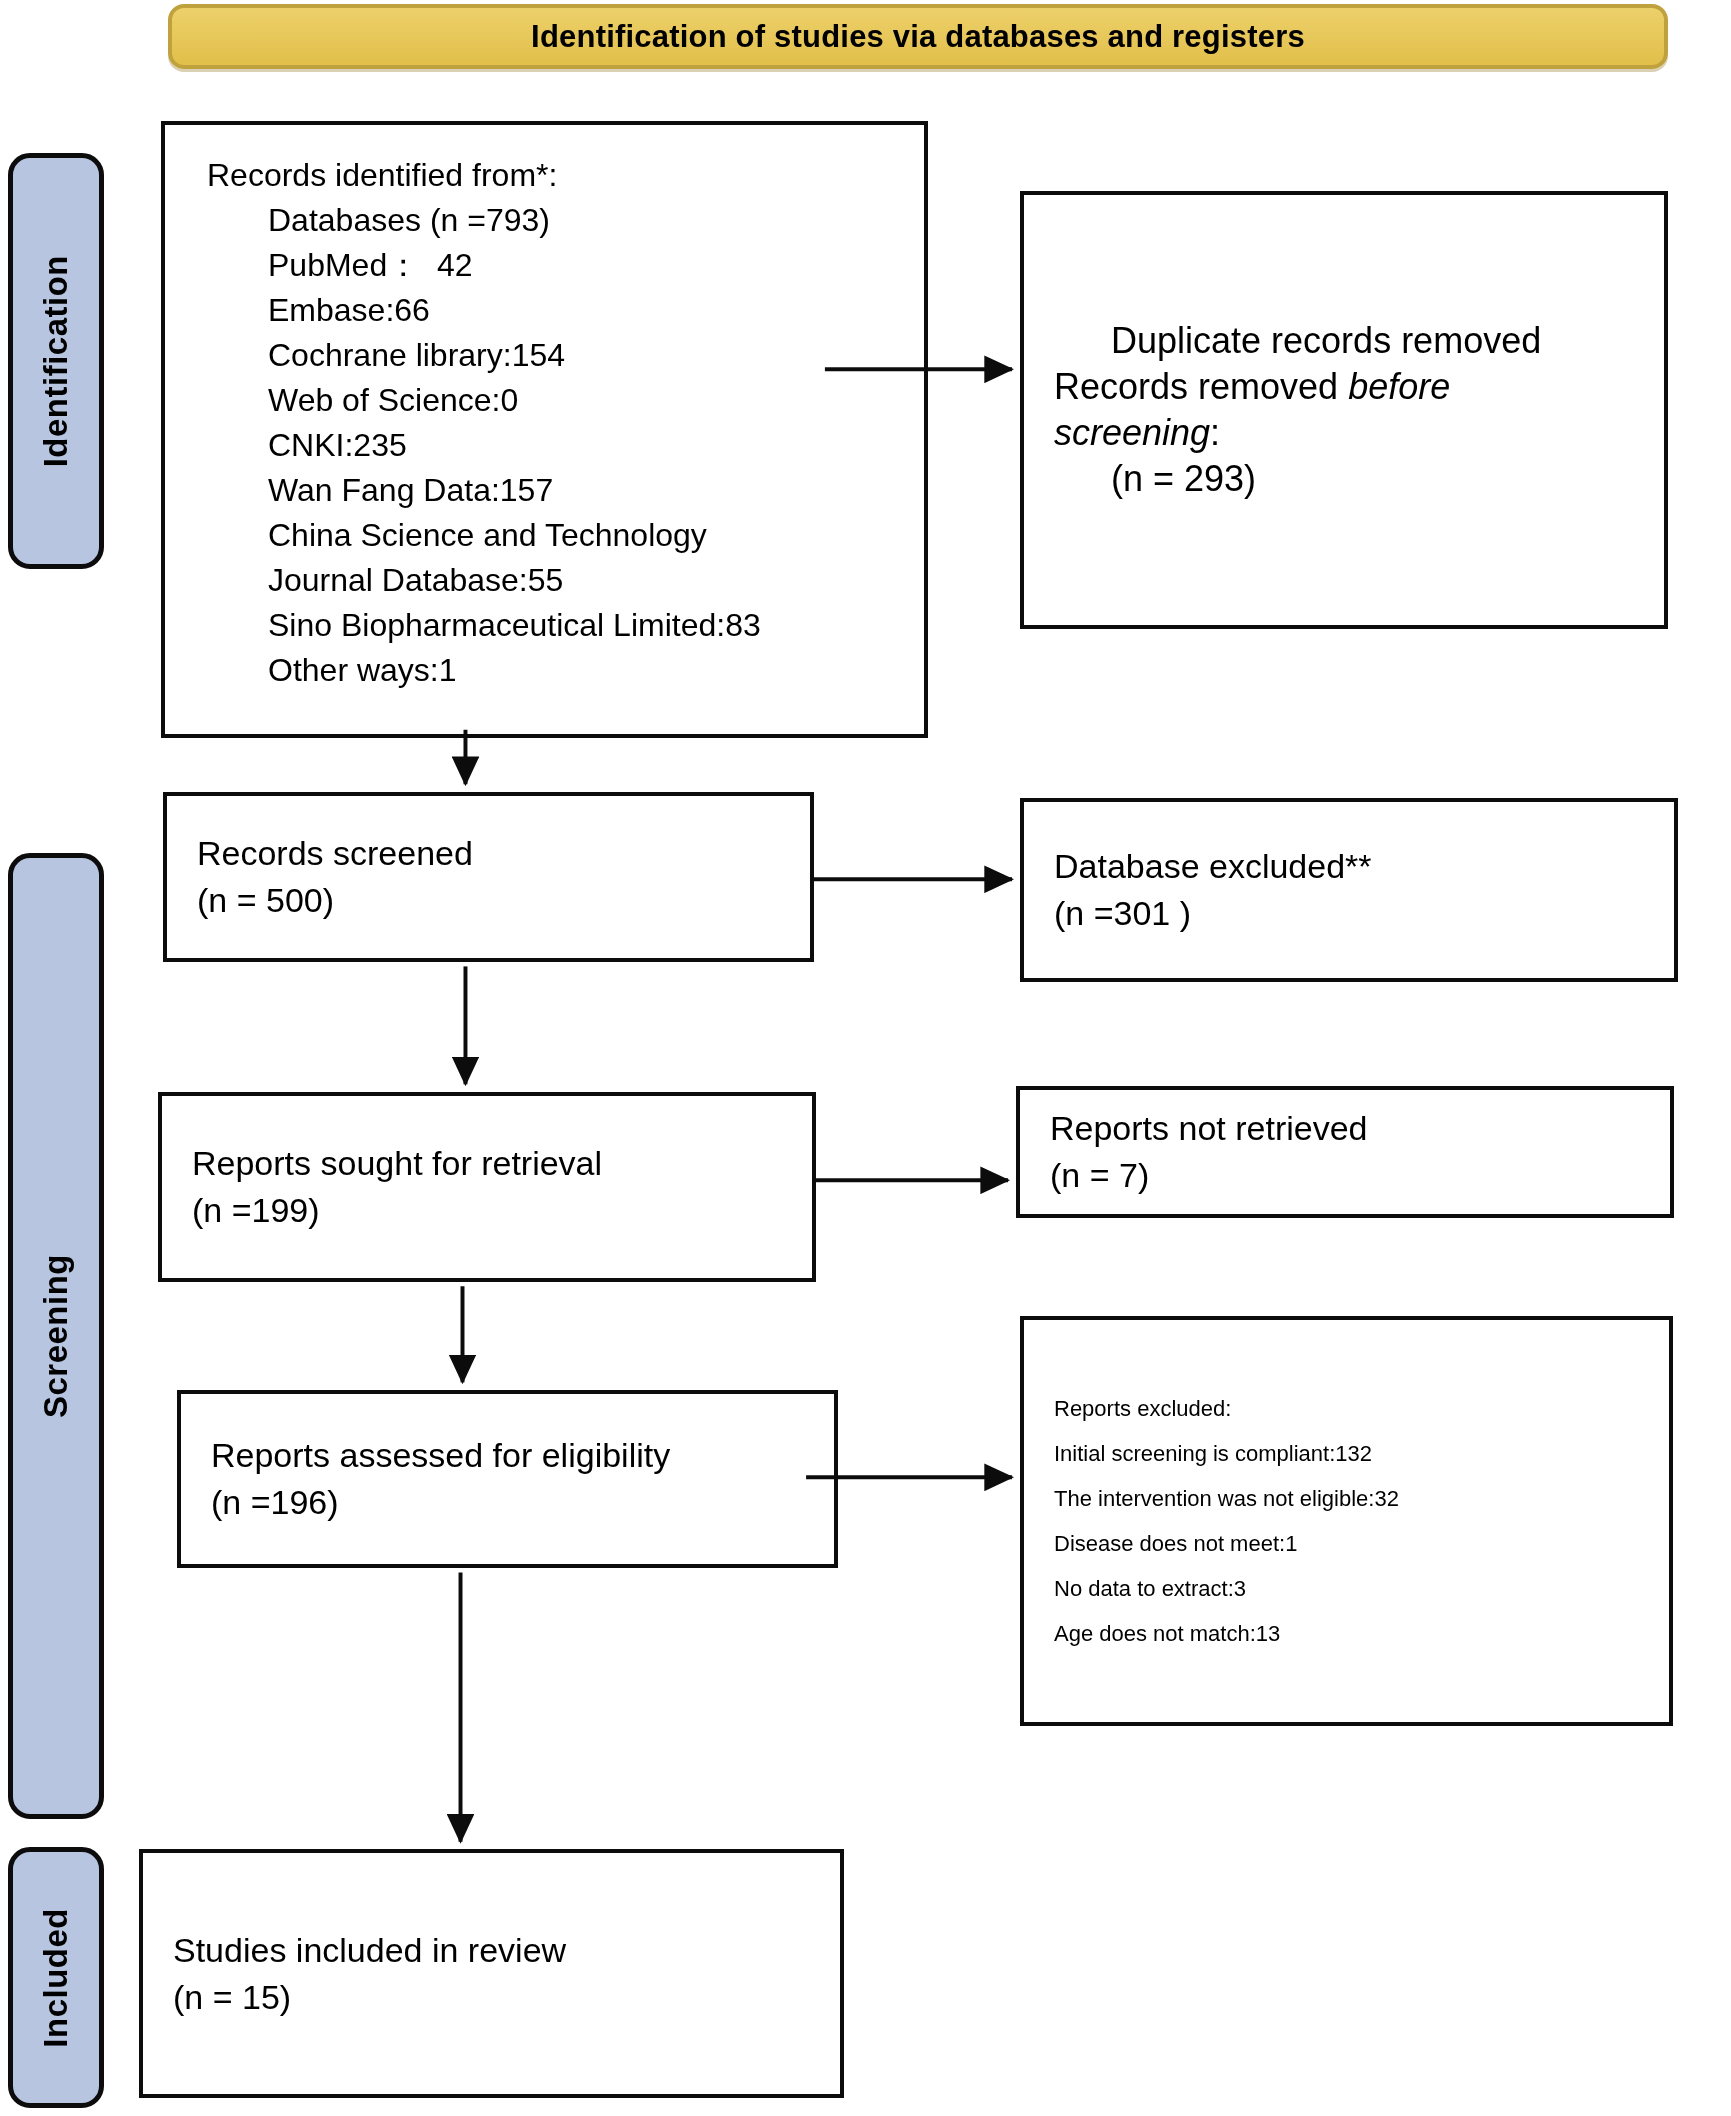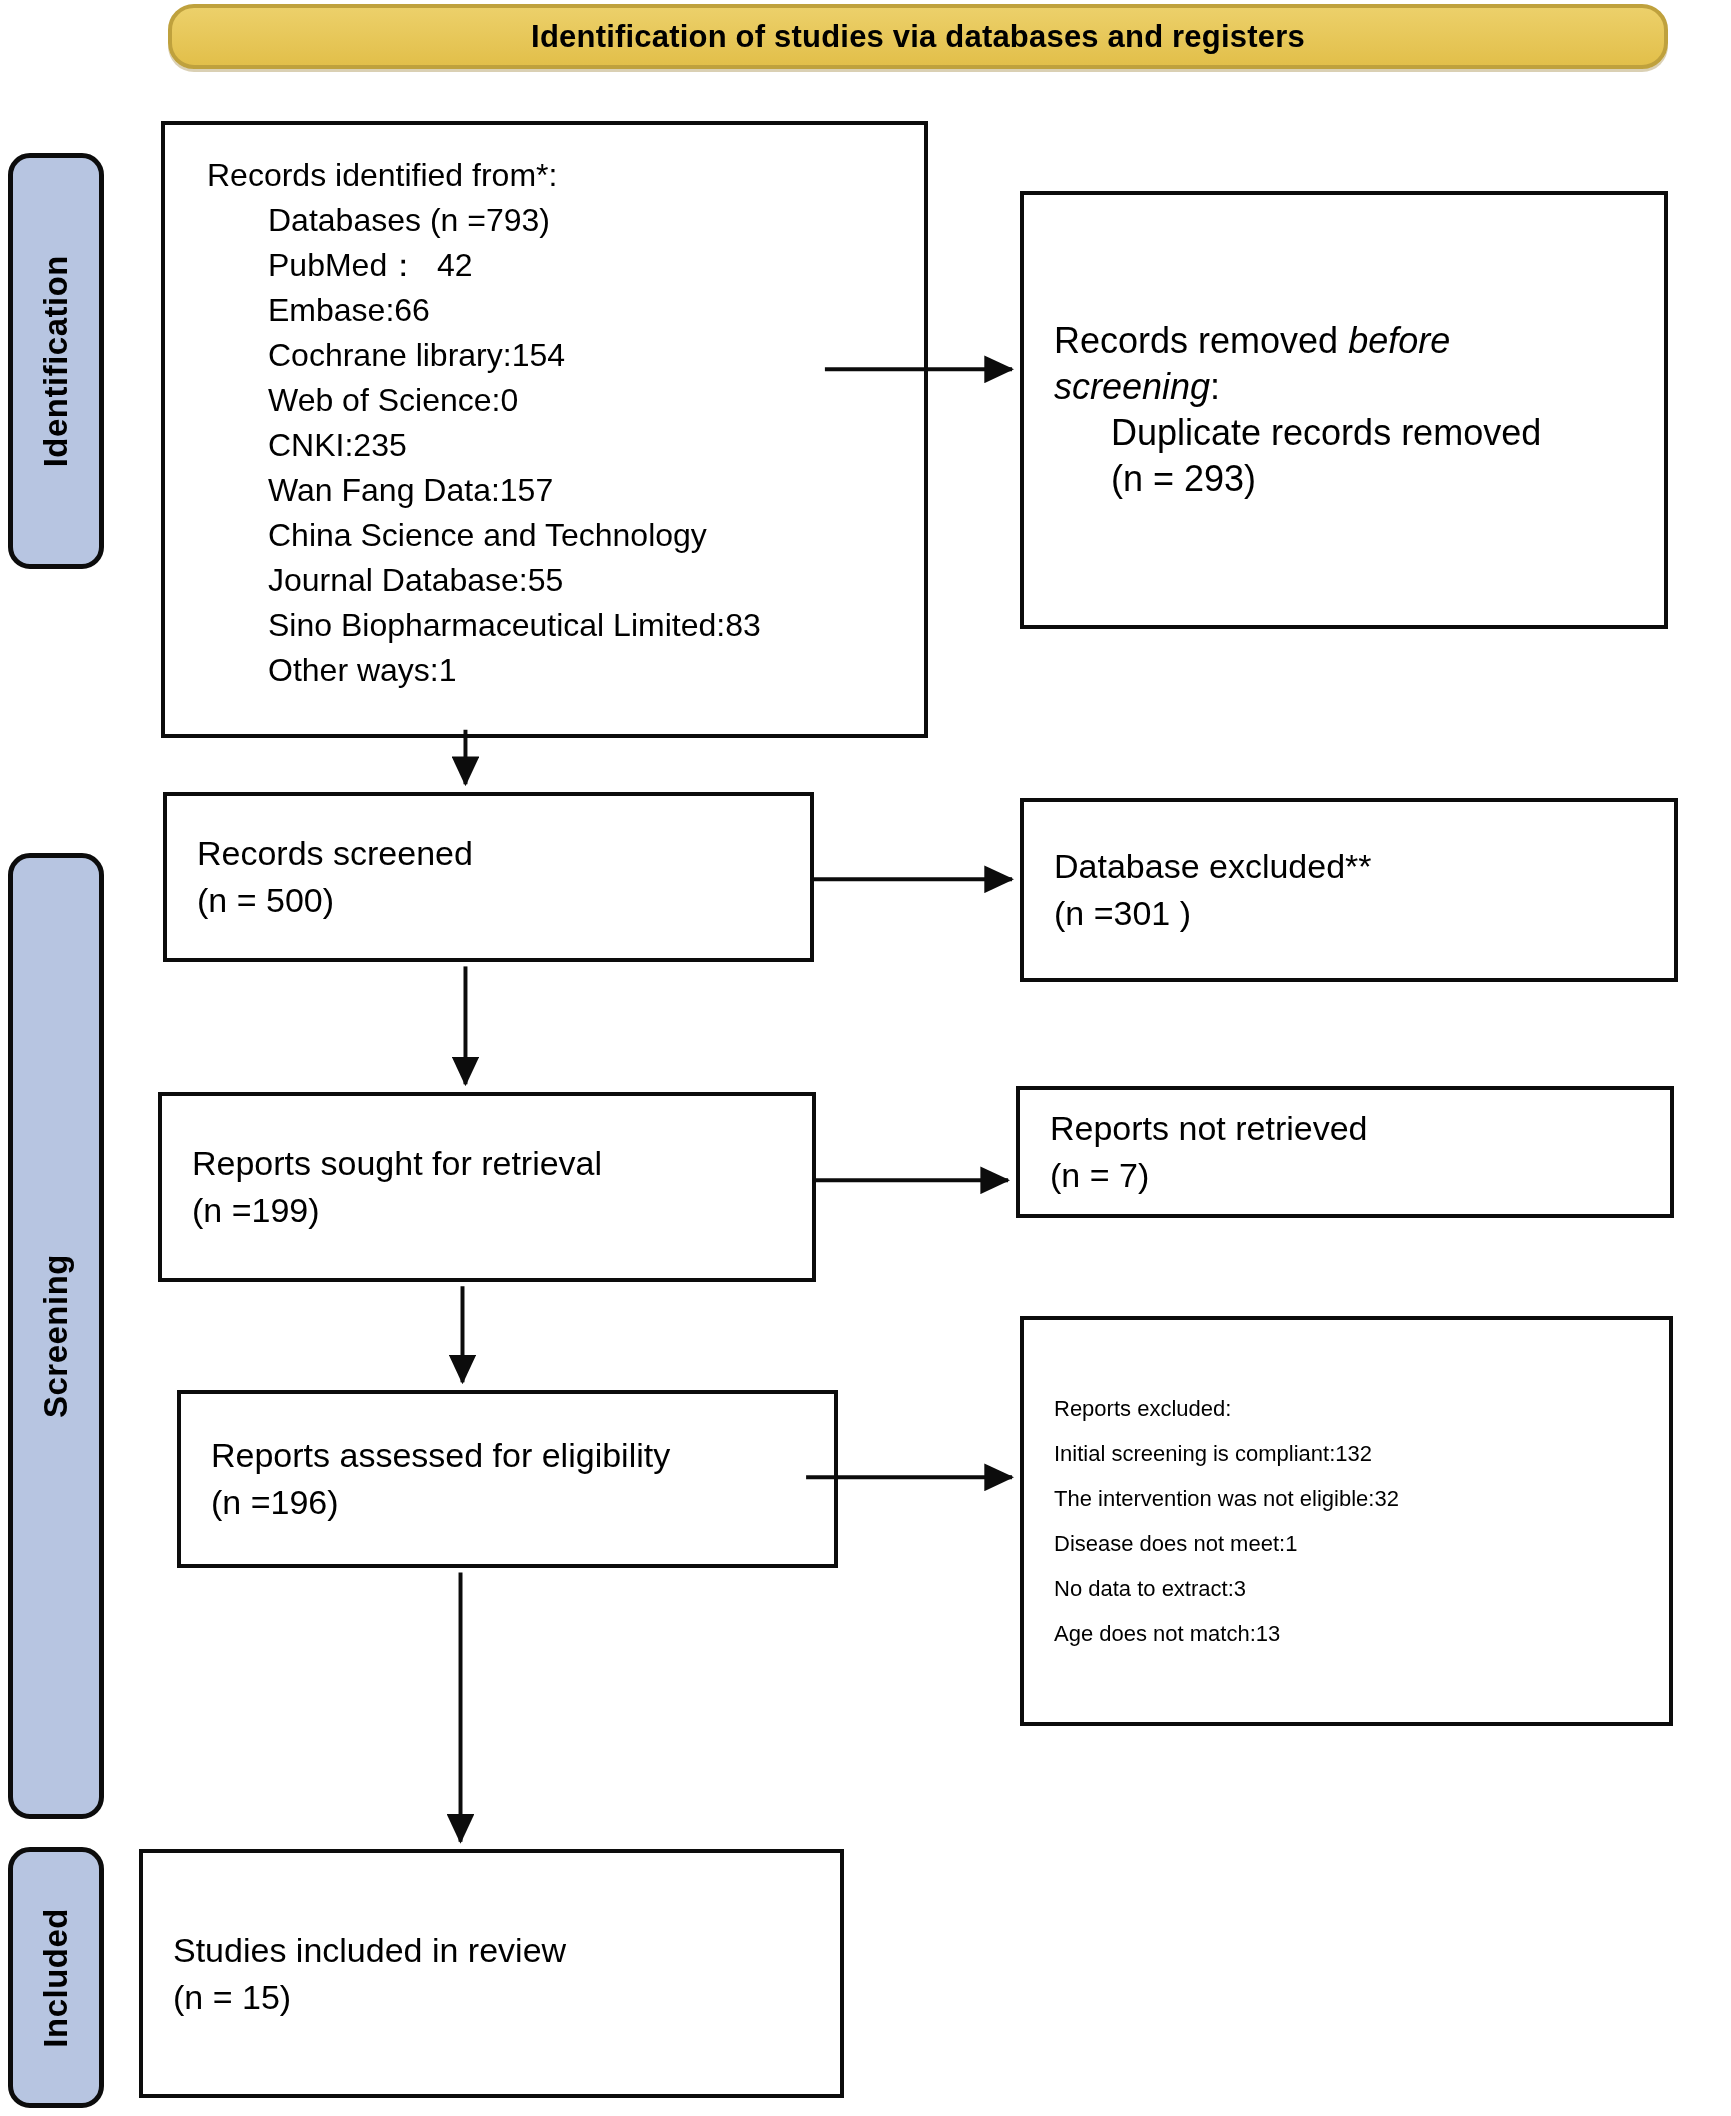--- a/index.html
+++ b/index.html
@@ -13,21 +13,21 @@
   }
 
   
   .banner {
     position: absolute;
     left: 168px; top: 4px;
     width: 1500px; height: 65px;
     box-sizing: border-box;
     background: linear-gradient(#ecd06a, #e2bf4a);
     border: 4px solid #bfa13d;
-    border-radius: 26px;
+    border-radius: 16px;
     box-shadow: 0 3px 0 rgba(150,120,40,0.35);
     display: flex; align-items: center; justify-content: center;
   }
   .banner span {
     font-size: 31px; font-weight: bold; letter-spacing: 0.2px;
   }
 
   
   .stage {
     position: absolute;
@@ -123,23 +123,23 @@
     <div class="line indent">CNKI:235</div>
     <div class="line indent">Wan Fang Data:157</div>
     <div class="line indent">China Science and Technology</div>
     <div class="line indent">Journal Database:55</div>
     <div class="line indent">Sino Biopharmaceutical Limited:83</div>
     <div class="line indent">Other ways:1</div>
   </div>
 
   <div class="box center" id="box-removed">
     <div class="pad">
+      <div class="line indent2">Duplicate records removed</div>
       <div class="line"><span>Records removed </span><span class="ital">before
 screening</span><span>:</span></div>
-      <div class="line indent2">Duplicate records removed</div>
       <div class="line indent2">(n = 293)</div>
     </div>
   </div>
 
   <div class="box center" id="box-screened">
     <div class="pad">
       <div class="line">Records screened</div>
       <div class="line">(n = 500)</div>
     </div>
   </div>

